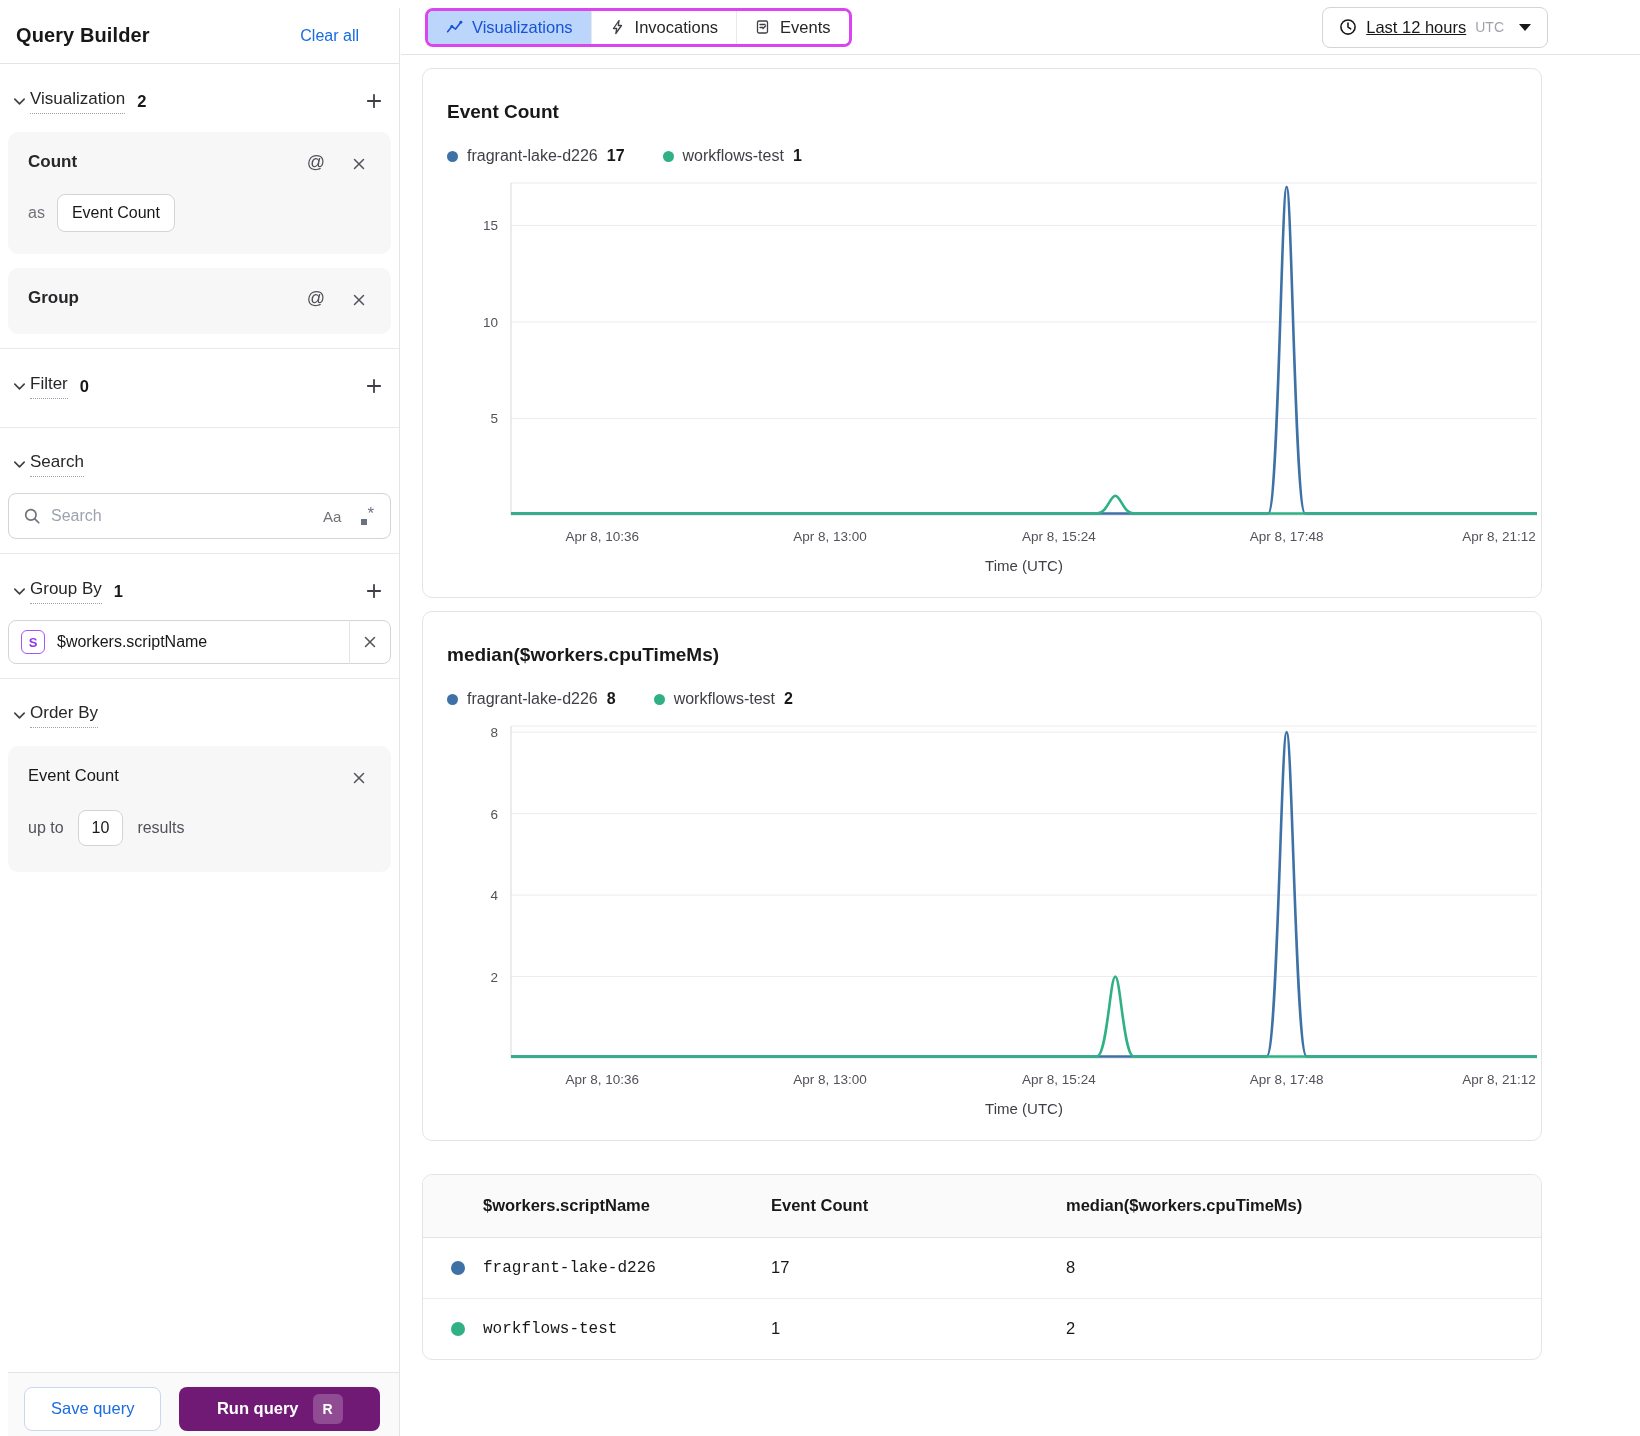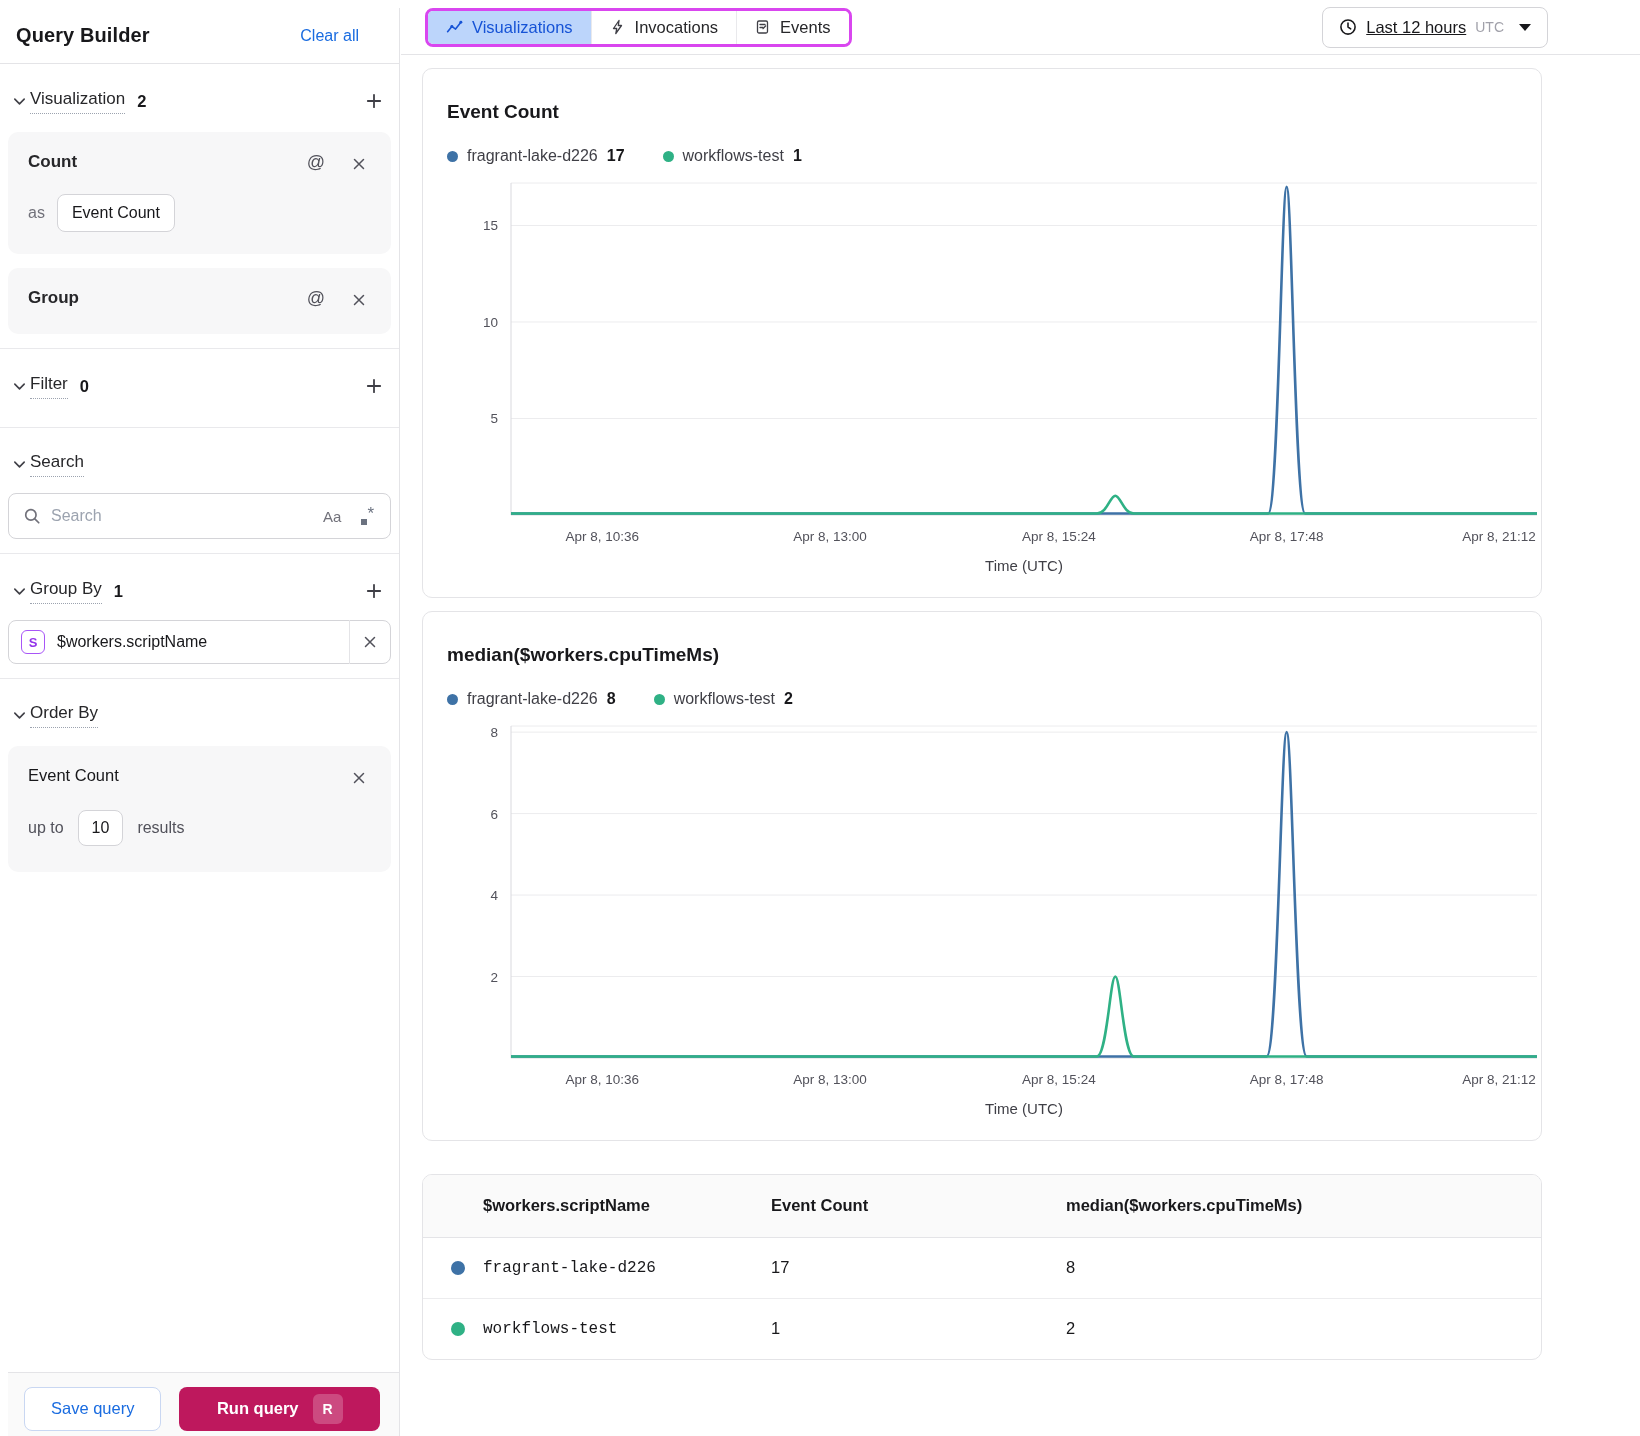--- a/index.html
+++ b/index.html
@@ -58,21 +58,21 @@
   .order-row { display:flex; align-items:center; gap:14px; margin-top:20px; }
   .small-box { background:#fff; border:1px solid #d4d4d8; border-radius:8px;
     padding:8px 13px; font-size:16px; cursor:text; }
   .order-label { color:#52525b; font-size:16px; }
 
   .sb-footer { flex:0 0 72px; border-top:1px solid #e4e4e7; display:flex; align-items:center;
     gap:18px; padding:0 19px 0 16px; background:#fafafa;margin-left:8px; }
   .btn-outline { height:44px; padding:0 26px; background:#fff; border:1px solid #c9d7f2;
     border-radius:8px; color:#1a6ce0; font-size:16.5px; cursor:pointer;
     font-family:"Liberation Sans", sans-serif; }
-  .btn-primary { height:44px; flex:1; background:#be185d; border:none; border-radius:8px;
+  .btn-primary { height:44px; flex:1; background:#701a75; border:none; border-radius:8px;
     color:#fff; font-size:16.5px; font-weight:bold; cursor:pointer; display:flex;
     align-items:center; justify-content:center; gap:14px; font-family:"Liberation Sans", sans-serif; }
   .kbd { background:rgba(255,255,255,.22); border-radius:6px; width:30px; height:30px;
     display:inline-flex; align-items:center; justify-content:center; font-size:14px; font-weight:bold; }
 
   
   .main { position:absolute; left:401px; top:0; right:0; bottom:0; overflow:hidden; }
   .topbar { height:55px; border-bottom:1px solid #e4e4e7; display:flex; align-items:center;
     padding:0 92px 0 24px; justify-content:space-between; }
   .tabgroup { display:flex; border:3px solid #d946ef; border-radius:8px; overflow:hidden;

